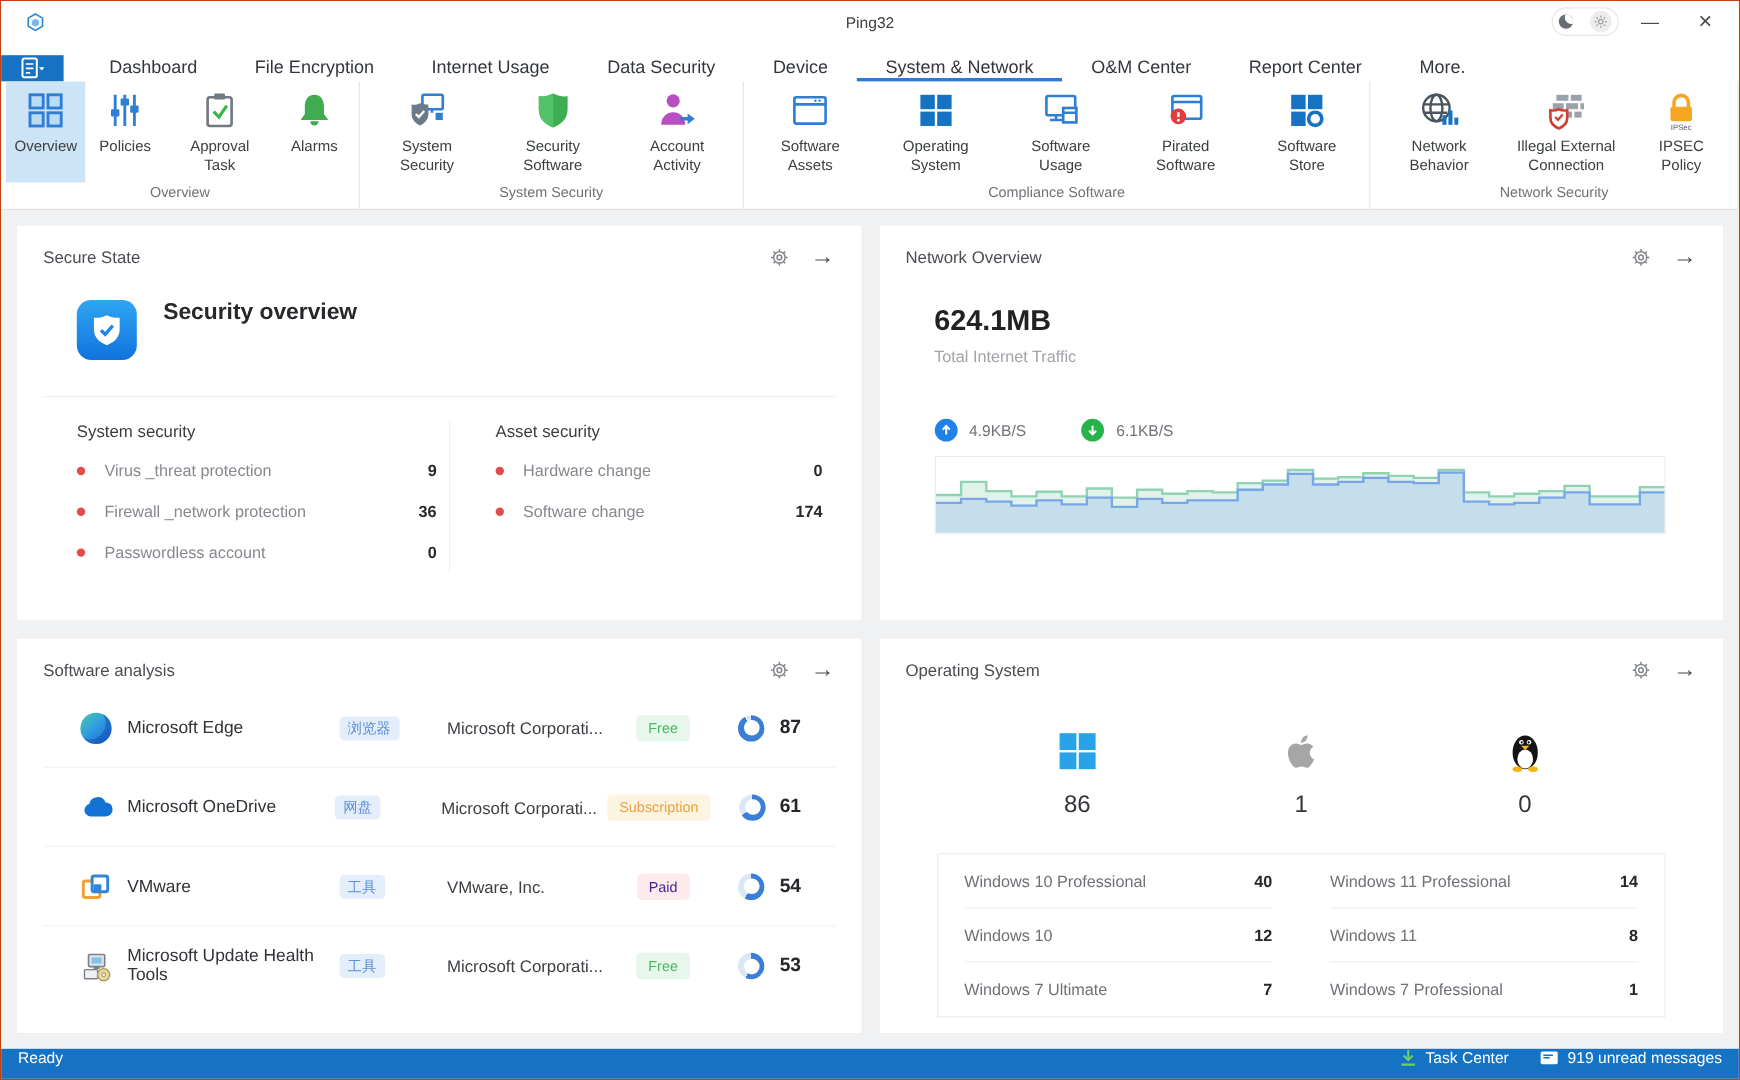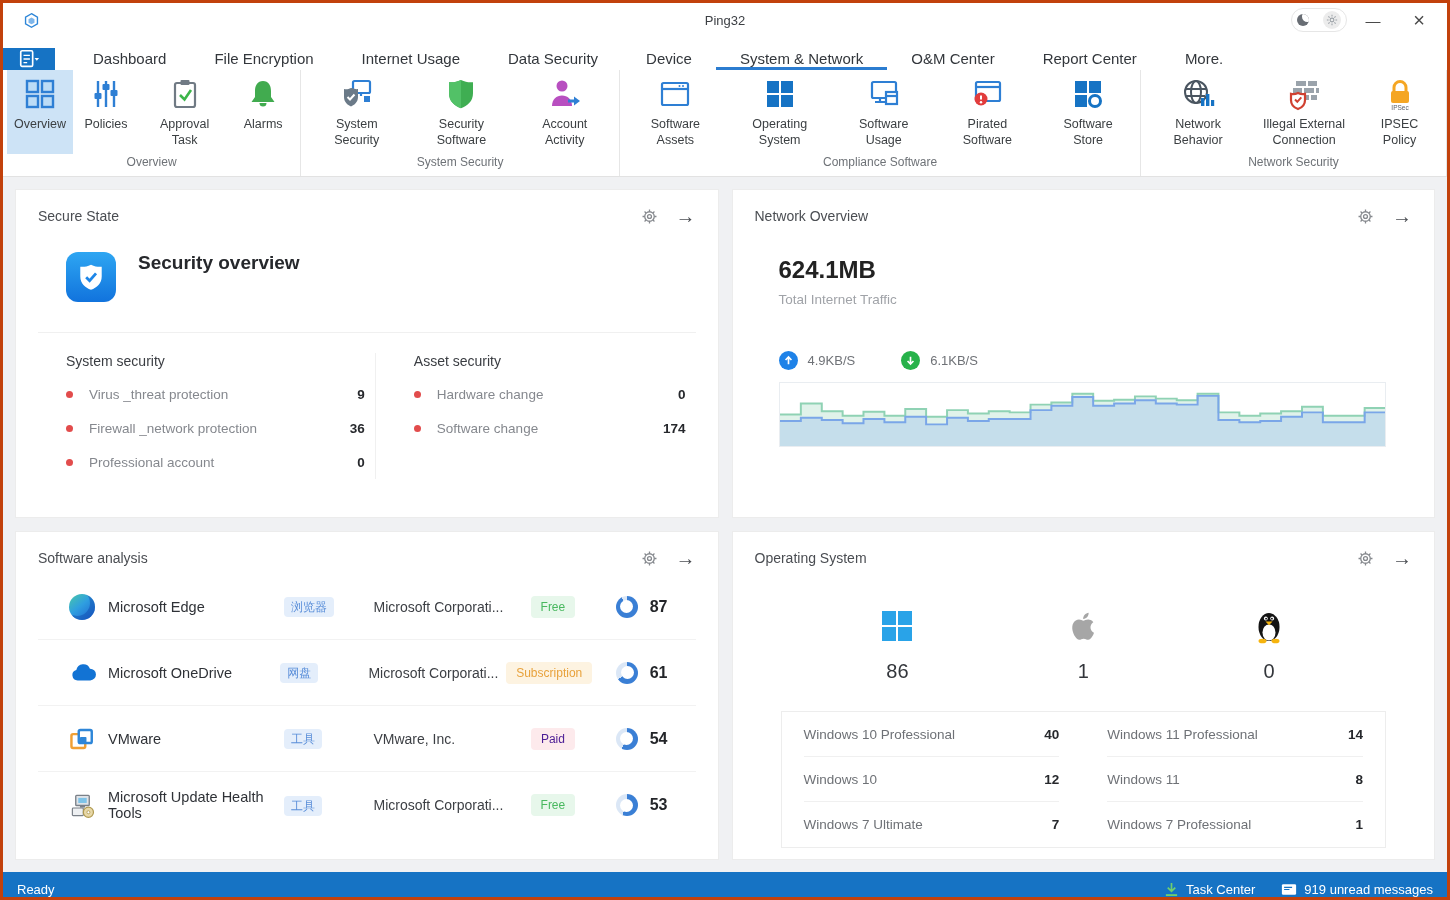--- a/index.html
+++ b/index.html
@@ -1,18 +1,18 @@
 <!DOCTYPE html>
 <html><head>
 <meta charset="utf-8">
 <style>
   * { margin:0; padding:0; box-sizing:border-box; }
   html,body { width:1450px; height:900px; overflow:hidden; }
   body { font-family:"Liberation Sans", sans-serif; background:#fff; color:#333; }
-  .window { width:1450px; height:900px; display:flex; flex-direction:column; border:3px solid #c2410c; }
+  .window { width:1450px; height:900px; display:flex; flex-direction:column; border:1px solid #c2410c; }
 
   
   .titlebar { height:34px; flex:none; display:flex; align-items:center; padding:0 8px 0 20px; position:relative; background:#fff; }
   .app-title { position:absolute; left:50%; transform:translateX(-50%); font-size:13px; color:#3c3f44; }
   .tb-right { margin-left:auto; display:flex; align-items:center; gap:6px; }
   .toggle { width:56px; height:24px; border:1px solid #e6e6e6; border-radius:12px; background:#fff; display:flex; align-items:center; justify-content:space-between; padding:0 5px; cursor:pointer; }
   .moon { width:12px; height:12px; border-radius:50%; background:#686d74; position:relative; overflow:hidden; }
   .moon::after { content:""; position:absolute; left:5px; top:-3px; width:11px; height:11px; border-radius:50%; background:#fff; }
   .sun-wrap { width:18px; height:18px; border-radius:50%; background:#ececec; display:flex; align-items:center; justify-content:center; }
   .winbtn { width:40px; height:30px; display:flex; align-items:center; justify-content:center; font-size:15px; color:#4a4a4a; cursor:pointer; }
@@ -92,21 +92,21 @@
   
   .os-plats { display:flex; justify-content:space-around; margin:38px 50px 0; }
   .os-plat { display:flex; flex-direction:column; align-items:center; gap:14px; }
   .os-count { font-size:20px; color:#33363b; }
   .os-table { border:1px solid #ededed; margin:28px 26px 0; padding:0 22px; display:grid; grid-template-columns:1fr 1fr; column-gap:48px; }
   .os-cell { display:flex; align-items:center; height:45px; border-bottom:1px solid #f0f0f0; font-size:13.5px; color:#6e7176; }
   .os-cell.lastrow { border-bottom:none; }
   .os-val { margin-left:auto; font-weight:bold; color:#26282c; }
 
   
-  .statusbar { height:25px; flex:none; background:#1673c4; color:#fff; display:flex; align-items:flex-end; padding:0 14px; font-size:13px; }
+  .statusbar { height:25px; flex:none; background:#1673c4; color:#fff; display:flex; align-items:flex-start; padding:0 14px; font-size:13px; }
   .sb-right { margin-left:auto; display:flex; align-items:center; gap:26px; }
   .sb-item { display:flex; align-items:center; gap:7px; cursor:pointer; }
 </style>
 </head>
 <body>
 
 <div class="window">
 
   <div class="titlebar">
     <span style="display:flex;">
@@ -367,21 +367,21 @@
               <span>Virus _threat protection</span>
               <span class="ss-val">9</span>
             </div>
           <div class="ss-item">
               <span class="dot"></span>
               <span>Firewall _network protection</span>
               <span class="ss-val">36</span>
             </div>
           <div class="ss-item">
               <span class="dot"></span>
-              <span>Professional account</span>
+              <span>Passwordless account</span>
               <span class="ss-val">0</span>
             </div>
         </div>
         <div class="ss-col">
           <div class="ss-col-title">Asset security</div>
           <div class="ss-item">
               <span class="dot"></span>
               <span>Hardware change</span>
               <span class="ss-val">0</span>
             </div>

